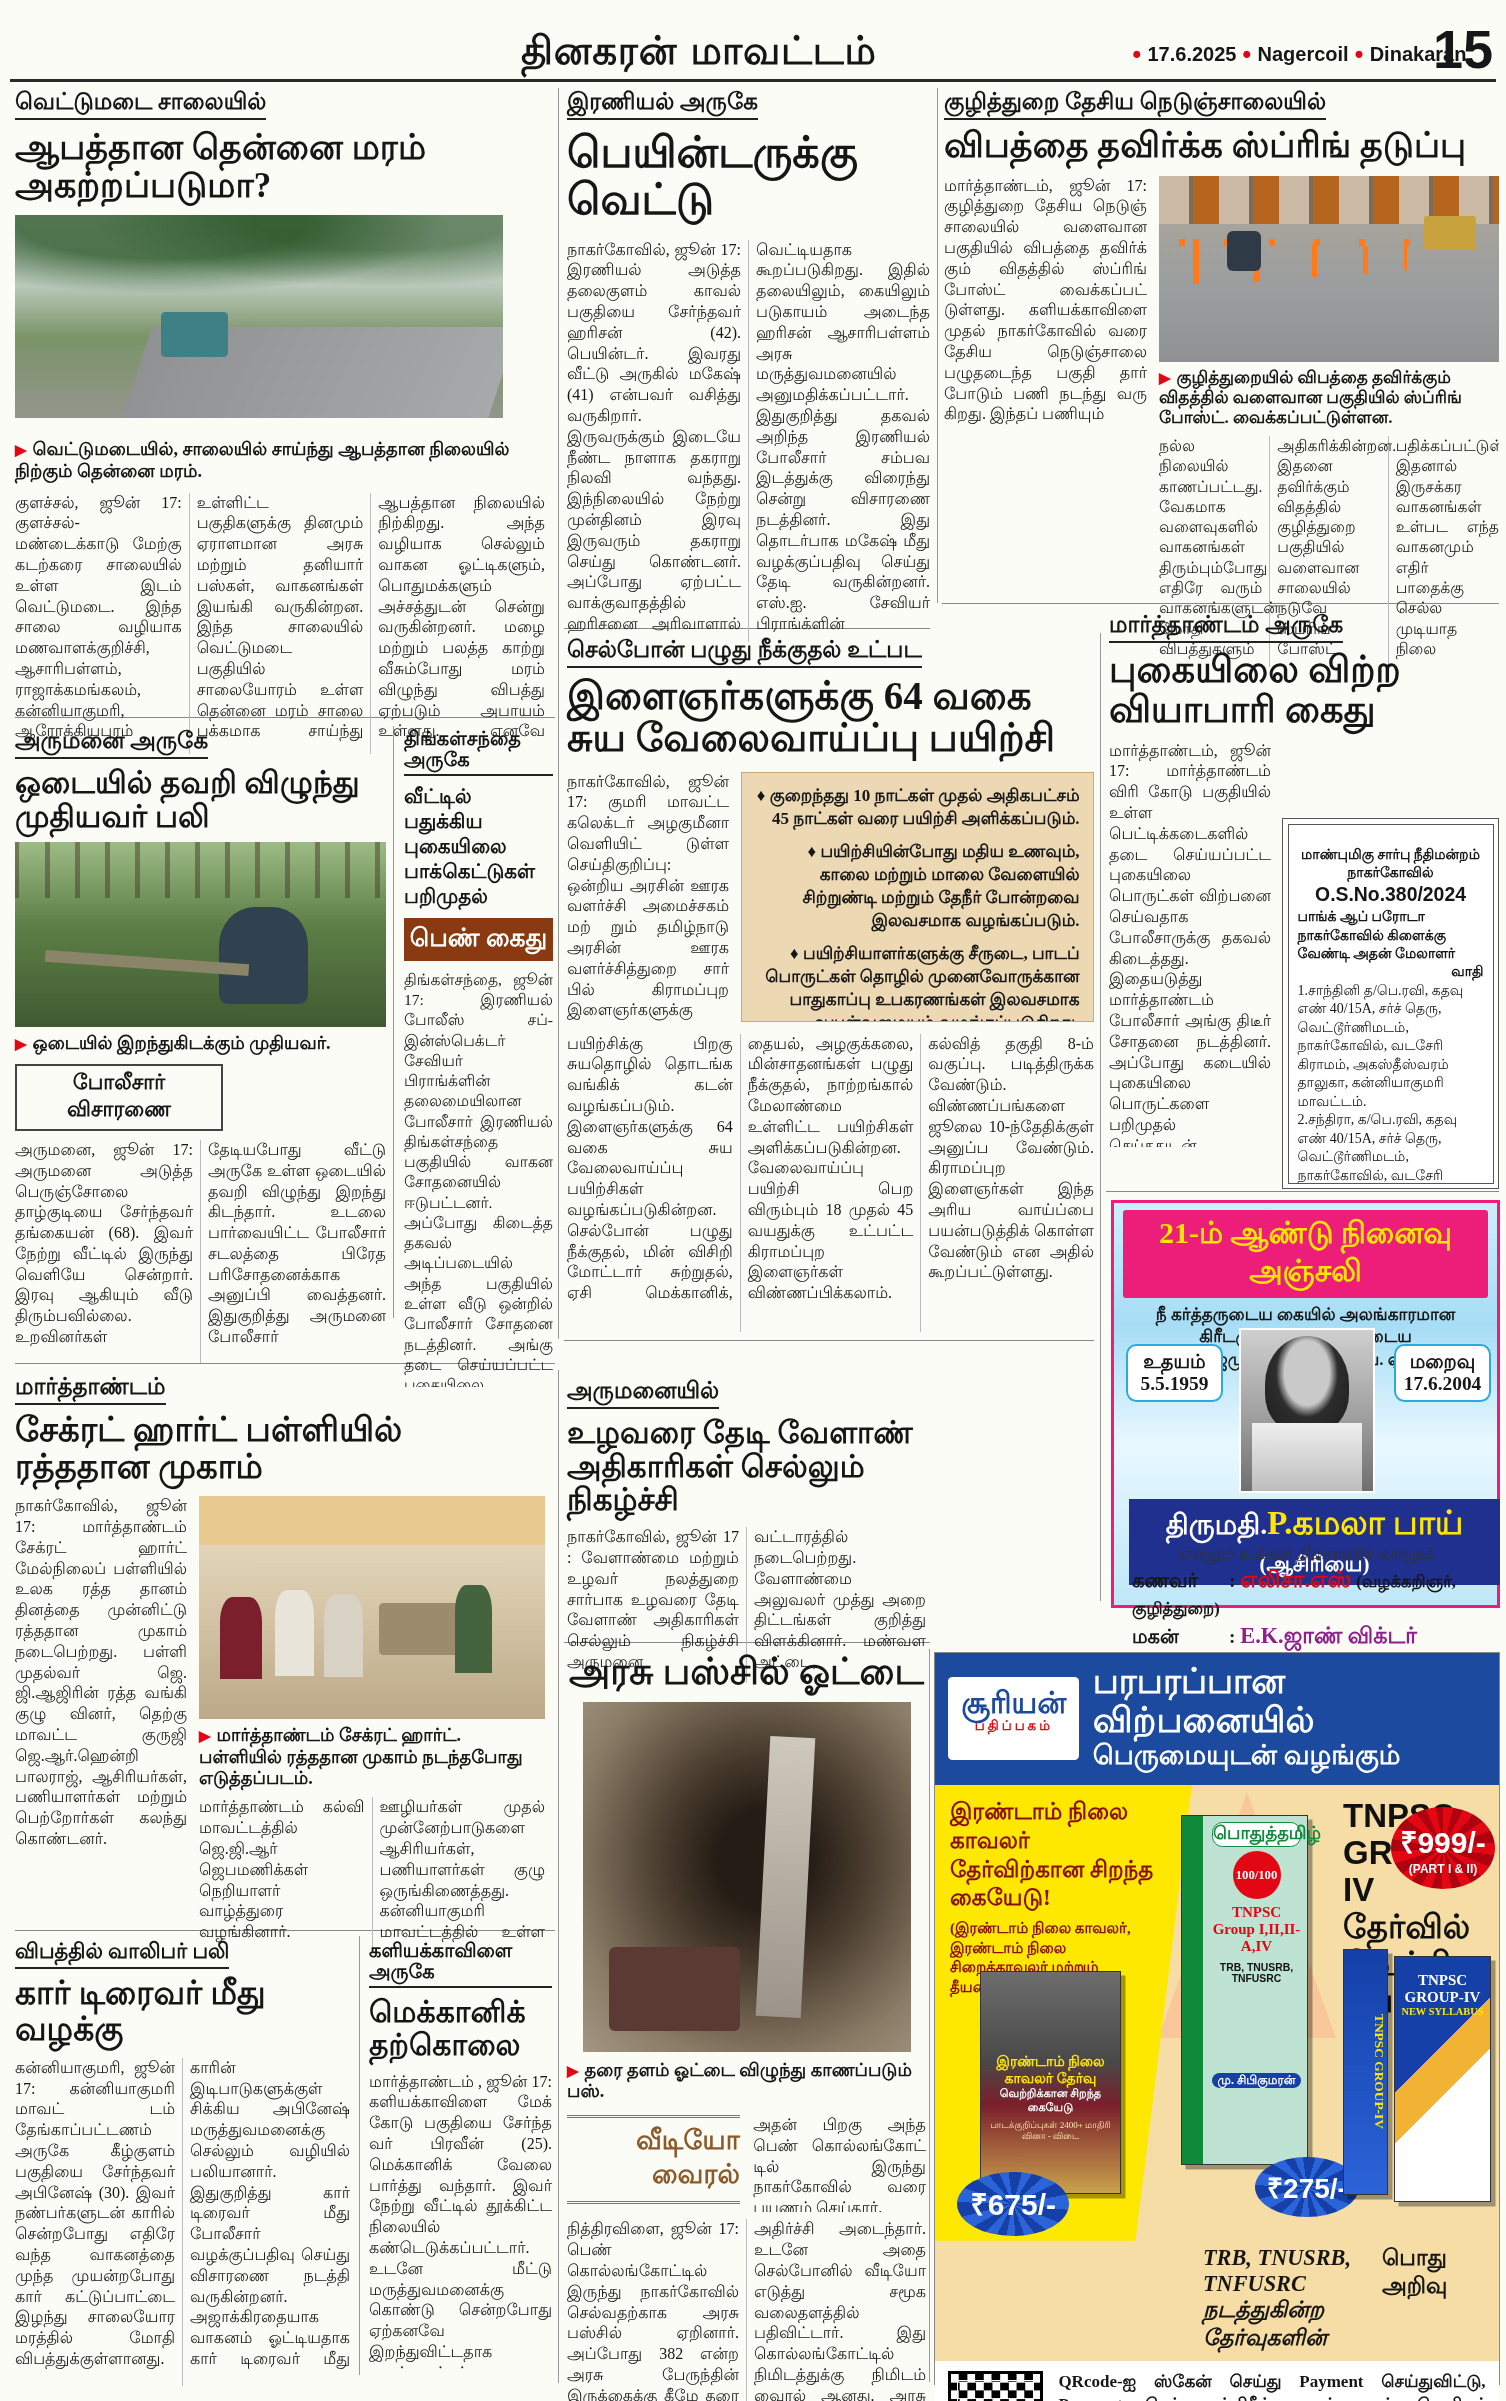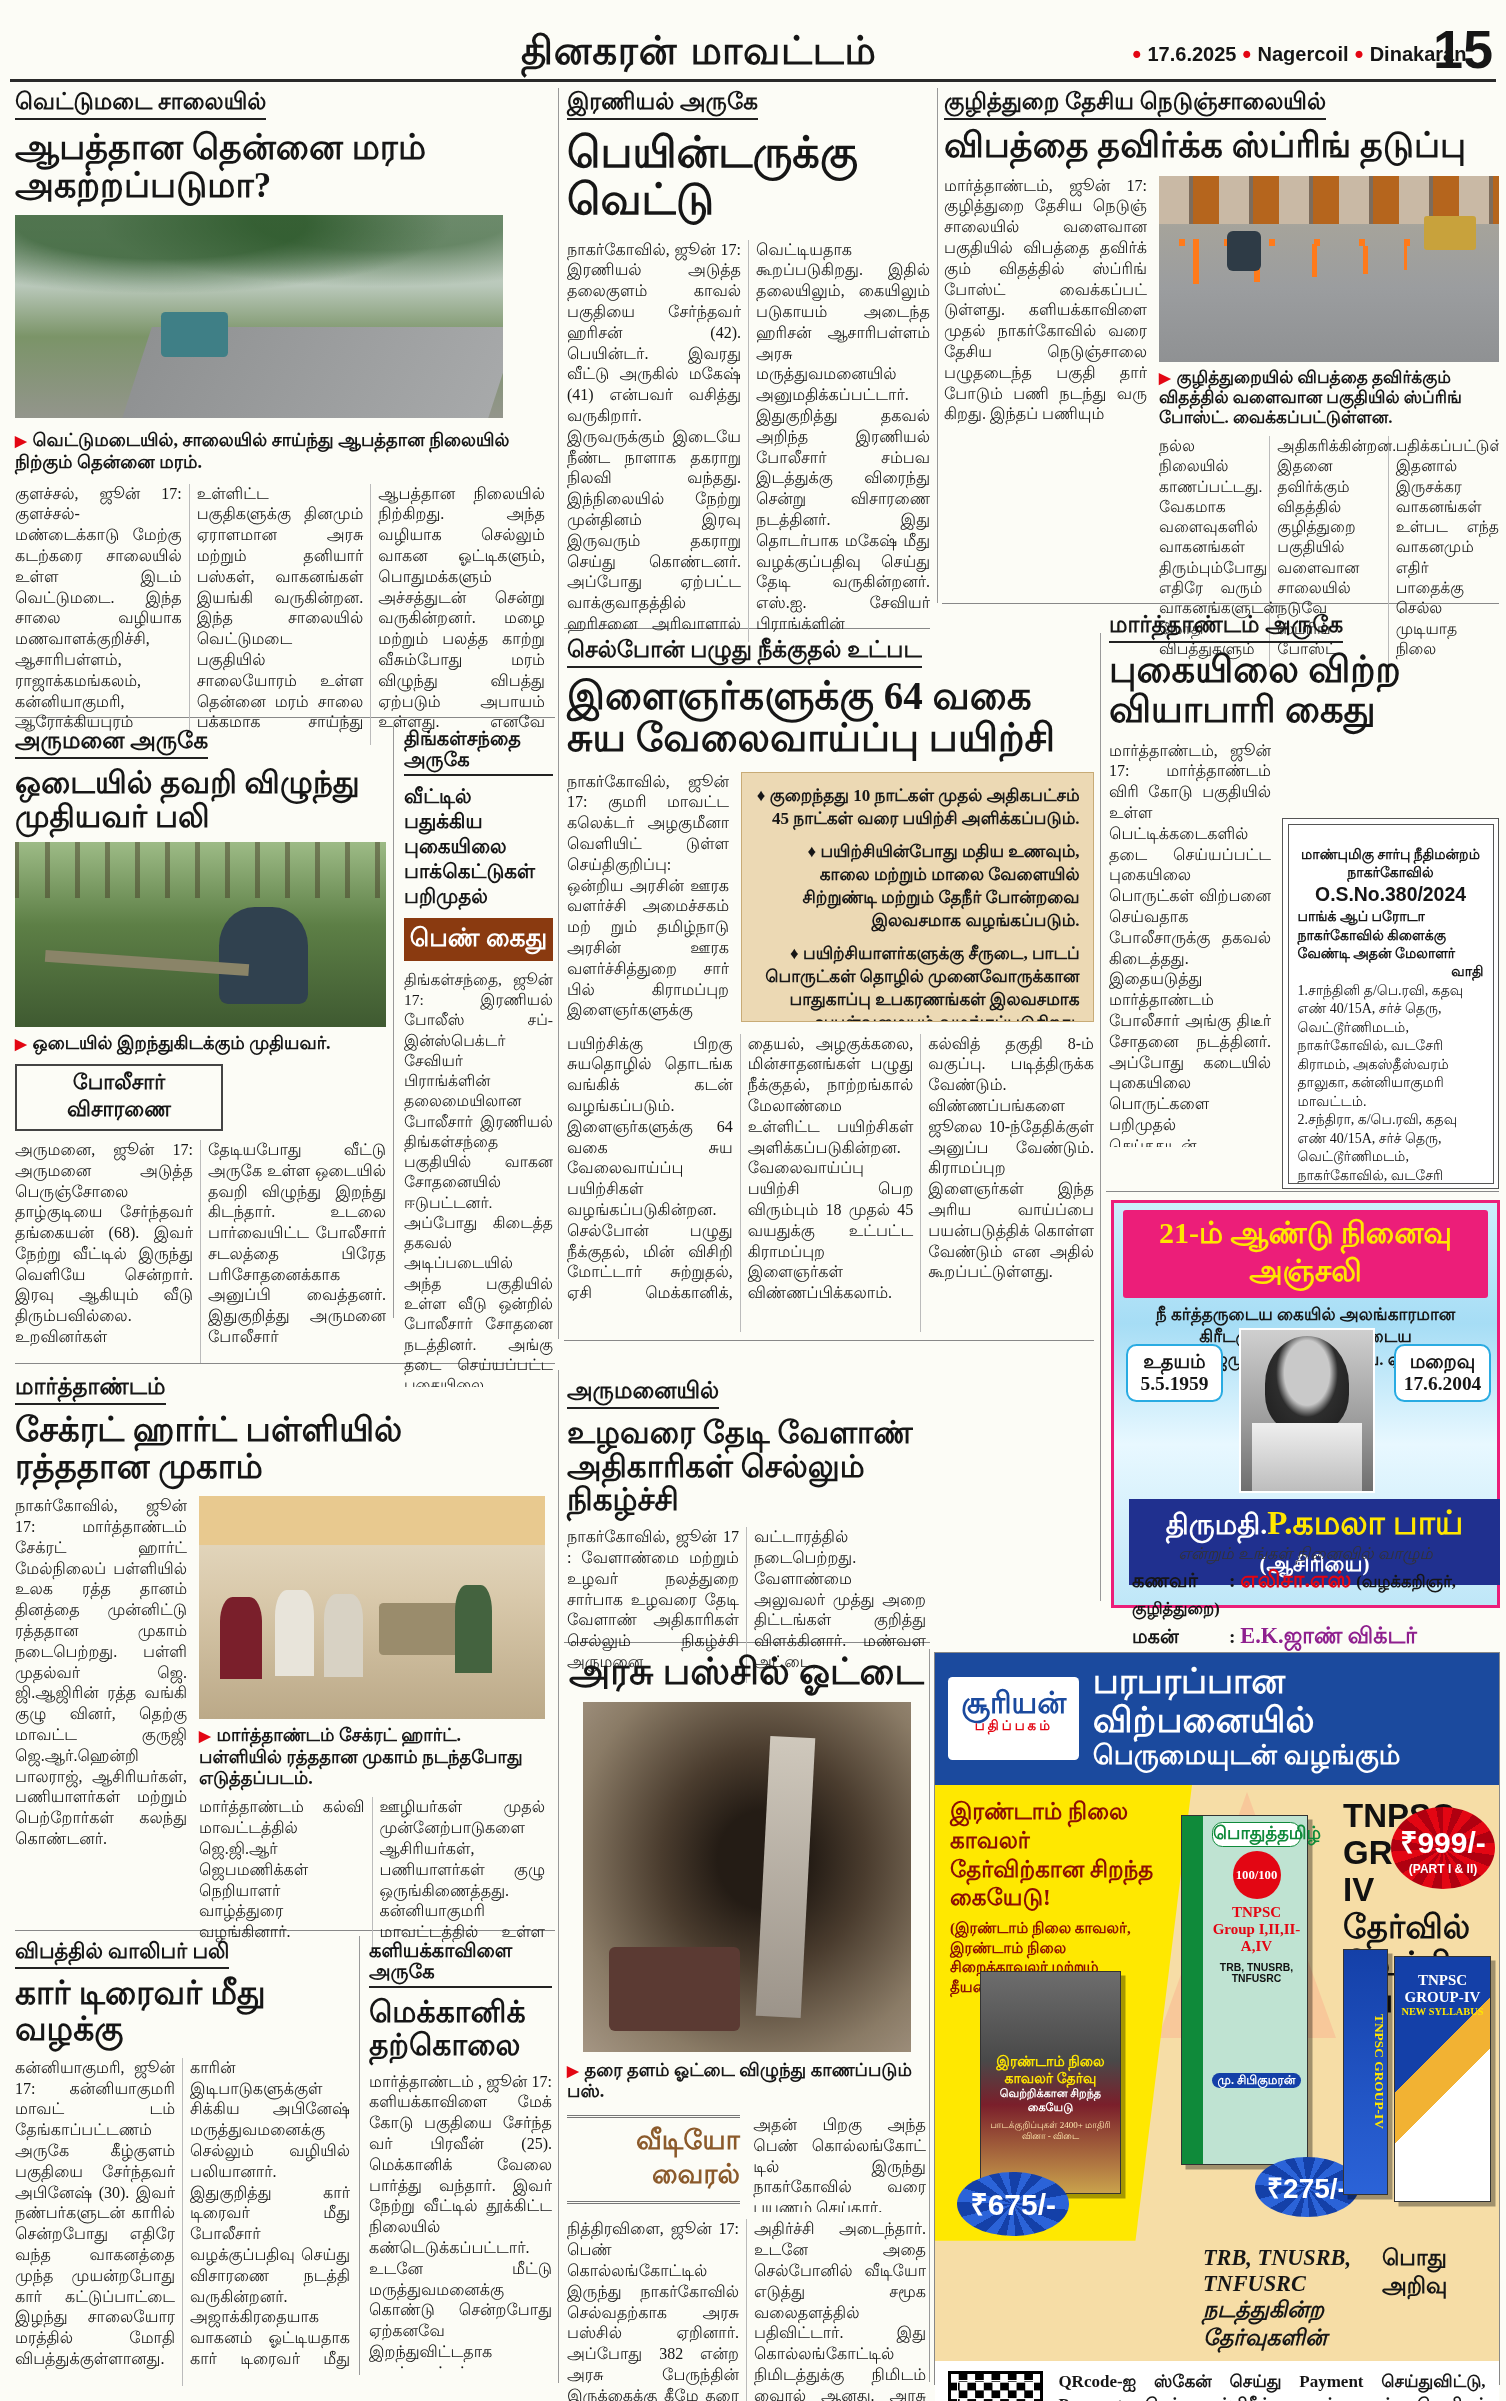--- a/index.html
+++ b/index.html
@@ -119,21 +119,21 @@
   <div class="rule-h" style="left:564px; top:1642px; width:366px; height:0.7px; background:#888;"></div>
 
   <div class="abs" style="left:15px; top:89px; width:530px;">
     <div class="kicker">வெட்டுமடை சாலையில்</div>
     <div class="headline" style="font-size:35px; margin-top:9px;">ஆபத்தான தென்னை மரம் அகற்றப்படுமா?</div>
     <div class="photo" style="width:488px; height:203px; margin-top:10.4px; background:linear-gradient(180deg,#d8ded8 0%,#b9c8ba 35%,#7b9468 60%,#93958c 100%);">
       <div class="abs" style="left:0; top:0; width:100%; height:45%; background:radial-gradient(ellipse at 30% 10%, rgba(36,82,34,.75) 0 30%, transparent 60%), radial-gradient(ellipse at 75% 5%, rgba(36,82,34,.6) 0 25%, transparent 55%);"></div>
       <div class="abs" style="left:25%; top:55%; width:75%; height:45%; background:linear-gradient(100deg,#8f9192 0%,#a7a9aa 100%); transform:skewX(-18deg);"></div>
       <div class="abs" style="left:30%; top:48%; width:67px; height:45px; background:#3f7f86; border-radius:4.5px;"></div>
     </div>
-    <div class="caption" style="width:506px; margin-top:12px;"><span class="arr">▶</span><span>வெட்டுமடையில், சாலையில் சாய்ந்து ஆபத்தான நிலையில் நிற்கும் தென்னை மரம்.</span></div>
+    <div class="caption" style="width:506px; margin-top:21px;"><span class="arr">▶</span><span>வெட்டுமடையில், சாலையில் சாய்ந்து ஆபத்தான நிலையில் நிற்கும் தென்னை மரம்.</span></div>
     <div class="body cols3" style="width:530px; height:261px; margin-top:10.4px;">குளச்சல், ஜூன் 17: குளச்சல்- மண்டைக்காடு மேற்கு கடற்கரை சாலையில் உள்ள இடம் வெட்டுமடை. இந்த சாலை வழியாக மணவாளக்குறிச்சி, ஆசாரிபள்ளம், ராஜாக்கமங்கலம், கன்னியாகுமரி, ஆரோக்கியபுரம் உள்ளிட்ட பகுதிகளுக்கு தினமும் ஏராளமான அரசு மற்றும் தனியார் பஸ்கள், வாகனங்கள் இயங்கி வருகின்றன. இந்த சாலையில் வெட்டுமடை பகுதியில் சாலையோரம் உள்ள தென்னை மரம் சாலை பக்கமாக சாய்ந்து ஆபத்தான நிலையில் நிற்கிறது. அந்த வழியாக செல்லும் வாகன ஓட்டிகளும், பொதுமக்களும் அச்சத்துடன் சென்று வருகின்றனர். மழை மற்றும் பலத்த காற்று வீசும்போது மரம் விழுந்து விபத்து ஏற்படும் அபாயம் உள்ளது. எனவே சம்பந்தப்பட்ட அதிகாரிகள் உடனடியாக நடவடிக்கை எடுத்து ஆபத்தான நிலையில் உள்ள தென்னை மரத்தை அகற்ற வேண்டும் என பொதுமக்கள் கோரிக்கை விடுத்துள்ளனர்.</div>
   </div>
 
   <div class="abs" style="left:15px; top:728px; width:371px;">
     <div class="kicker">அருமனை அருகே</div>
     <div class="headline" style="font-size:31px; margin-top:7.4px; width:350px;">ஒடையில் தவறி விழுந்து முதியவர் பலி</div>
     <div class="photo" style="width:371px; height:185px; margin-top:9px; background:linear-gradient(180deg,#9dbb86 0%,#5d7f46 45%,#3f5a31 100%);">
       <div class="abs" style="left:0; top:0; width:100%; height:30%; background:repeating-linear-gradient(90deg, rgba(70,60,40,.5) 0 4.5px, transparent 4.5px 30px);"></div>
       <div class="abs" style="left:55%; top:35%; width:89px; height:97px; background:#30414f; border-radius:40% 40% 10% 10%;"></div>
       <div class="abs" style="left:8%; top:62%; width:55%; height:12px; background:#8a8468; transform:rotate(4deg);"></div>

